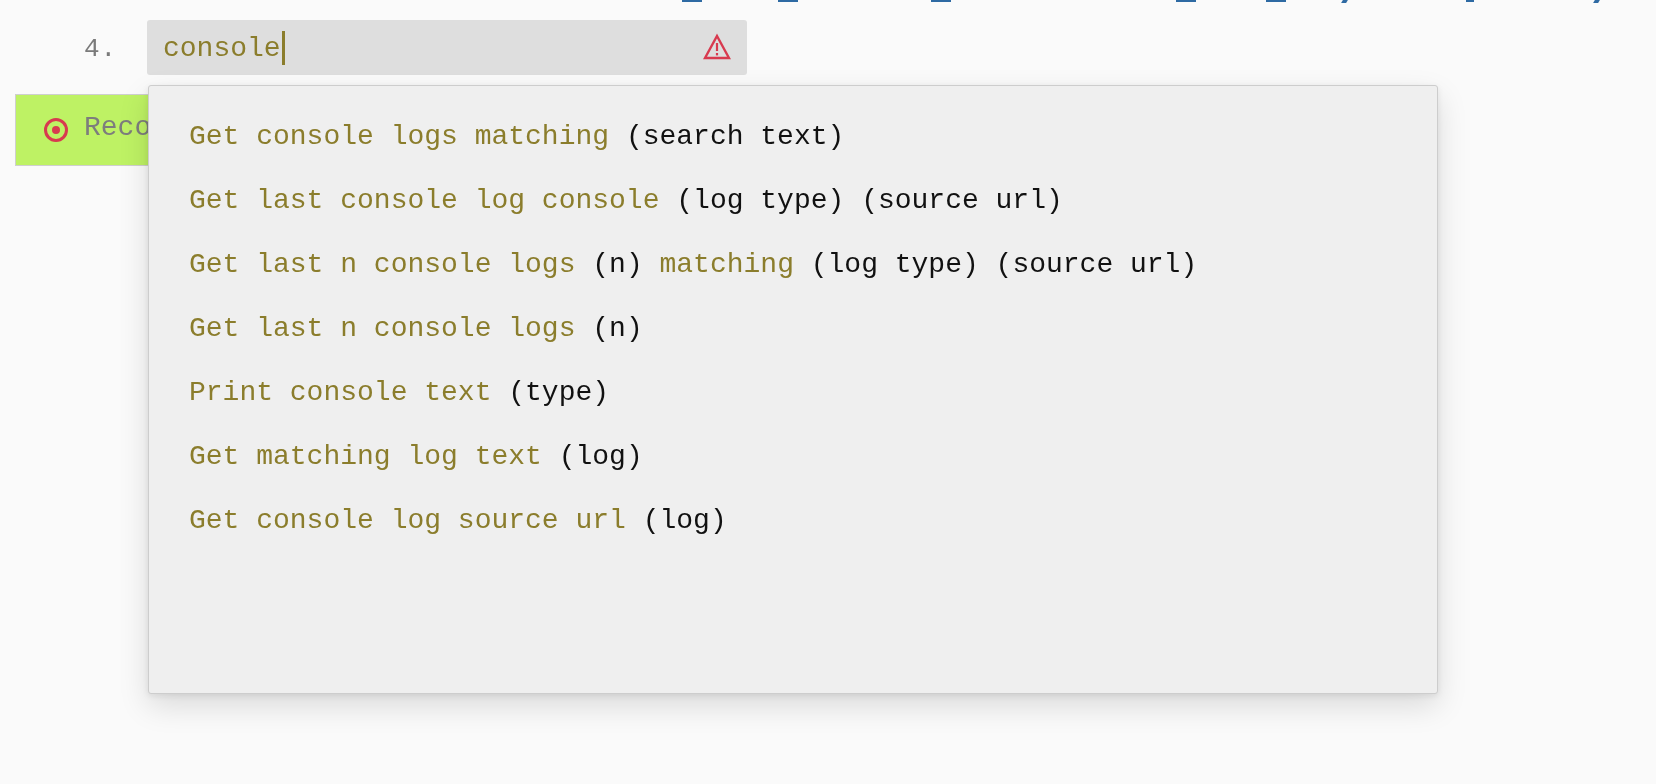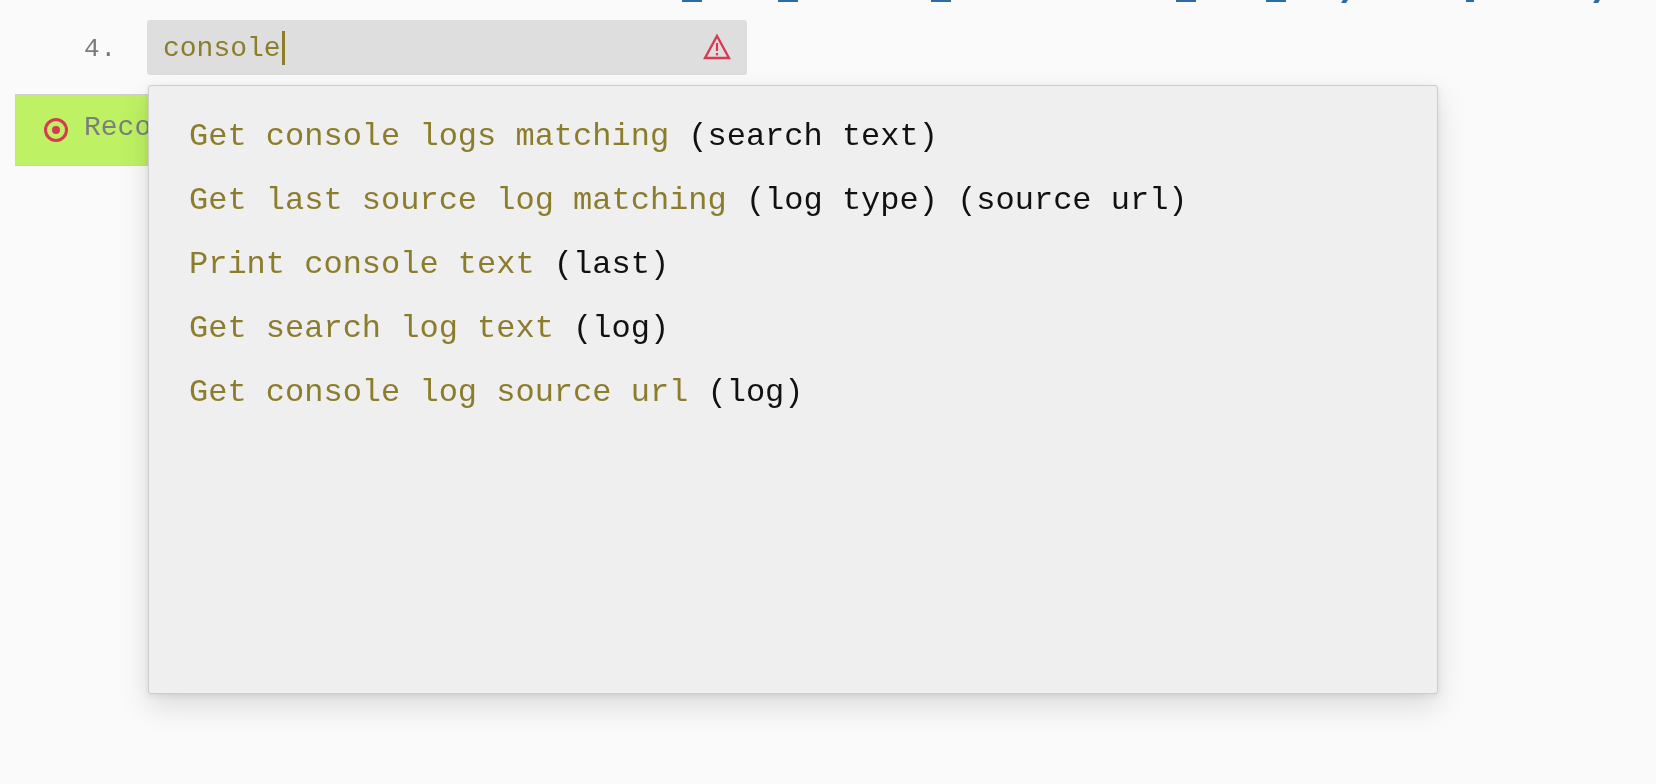--- a/index.html
+++ b/index.html
@@ -115,21 +115,21 @@
     border: 1px solid #cdcdcd;
     border-radius: 3px;
     box-sizing: border-box;
     box-shadow: 0 12px 30px rgba(0,0,0,0.13), 0 2px 6px rgba(0,0,0,0.08);
     padding-top: 19px;
   }
   .option {
     height: 64px;
     line-height: 64px;
     padding-left: 40px;
-    font-size: 32px;
+    font-size: 28px;
     white-space: pre;
     cursor: pointer;
   }
   .option .kw { color: #8b7d2c; }
   .option .arg { color: #111111; }
 </style>
 </head>
 <body>
 
 <div class="top-fragments">
@@ -162,17 +162,19 @@
     <svg width="26" height="26" viewBox="0 0 26 26">
       <circle cx="13" cy="13" r="10.5" fill="none" stroke="#d83a4f" stroke-width="3"></circle>
       <circle cx="13" cy="13" r="4" fill="#d83a4f"></circle>
     </svg>
   </span>
   <span class="record-label">Reco</span>
 </div>
 
 <div class="dropdown" id="dropdown">
     <div class="option"><span class="kw">Get console logs matching</span><span class="kw"> </span><span class="arg">(search text)</span></div>
-    <div class="option"><span class="kw">Get last source log matching</span><span class="kw"> </span><span class="arg">(log type) (source url)</span></div>
-    <div class="option"><span class="kw">Print console text</span><span class="kw"> </span><span class="arg">(last)</span></div>
-    <div class="option"><span class="kw">Get search log text</span><span class="kw"> </span><span class="arg">(log)</span></div>
+    <div class="option"><span class="kw">Get last console log console</span><span class="kw"> </span><span class="arg">(log type) (source url)</span></div>
+    <div class="option"><span class="kw">Get last n console logs</span><span class="kw"> </span><span class="arg">(n)</span><span class="kw"> matching</span><span class="kw"> </span><span class="arg">(log type) (source url)</span></div>
+    <div class="option"><span class="kw">Get last n console logs</span><span class="kw"> </span><span class="arg">(n)</span></div>
+    <div class="option"><span class="kw">Print console text</span><span class="kw"> </span><span class="arg">(type)</span></div>
+    <div class="option"><span class="kw">Get matching log text</span><span class="kw"> </span><span class="arg">(log)</span></div>
     <div class="option"><span class="kw">Get console log source url</span><span class="kw"> </span><span class="arg">(log)</span></div>
   </div>
 
 </body></html>

